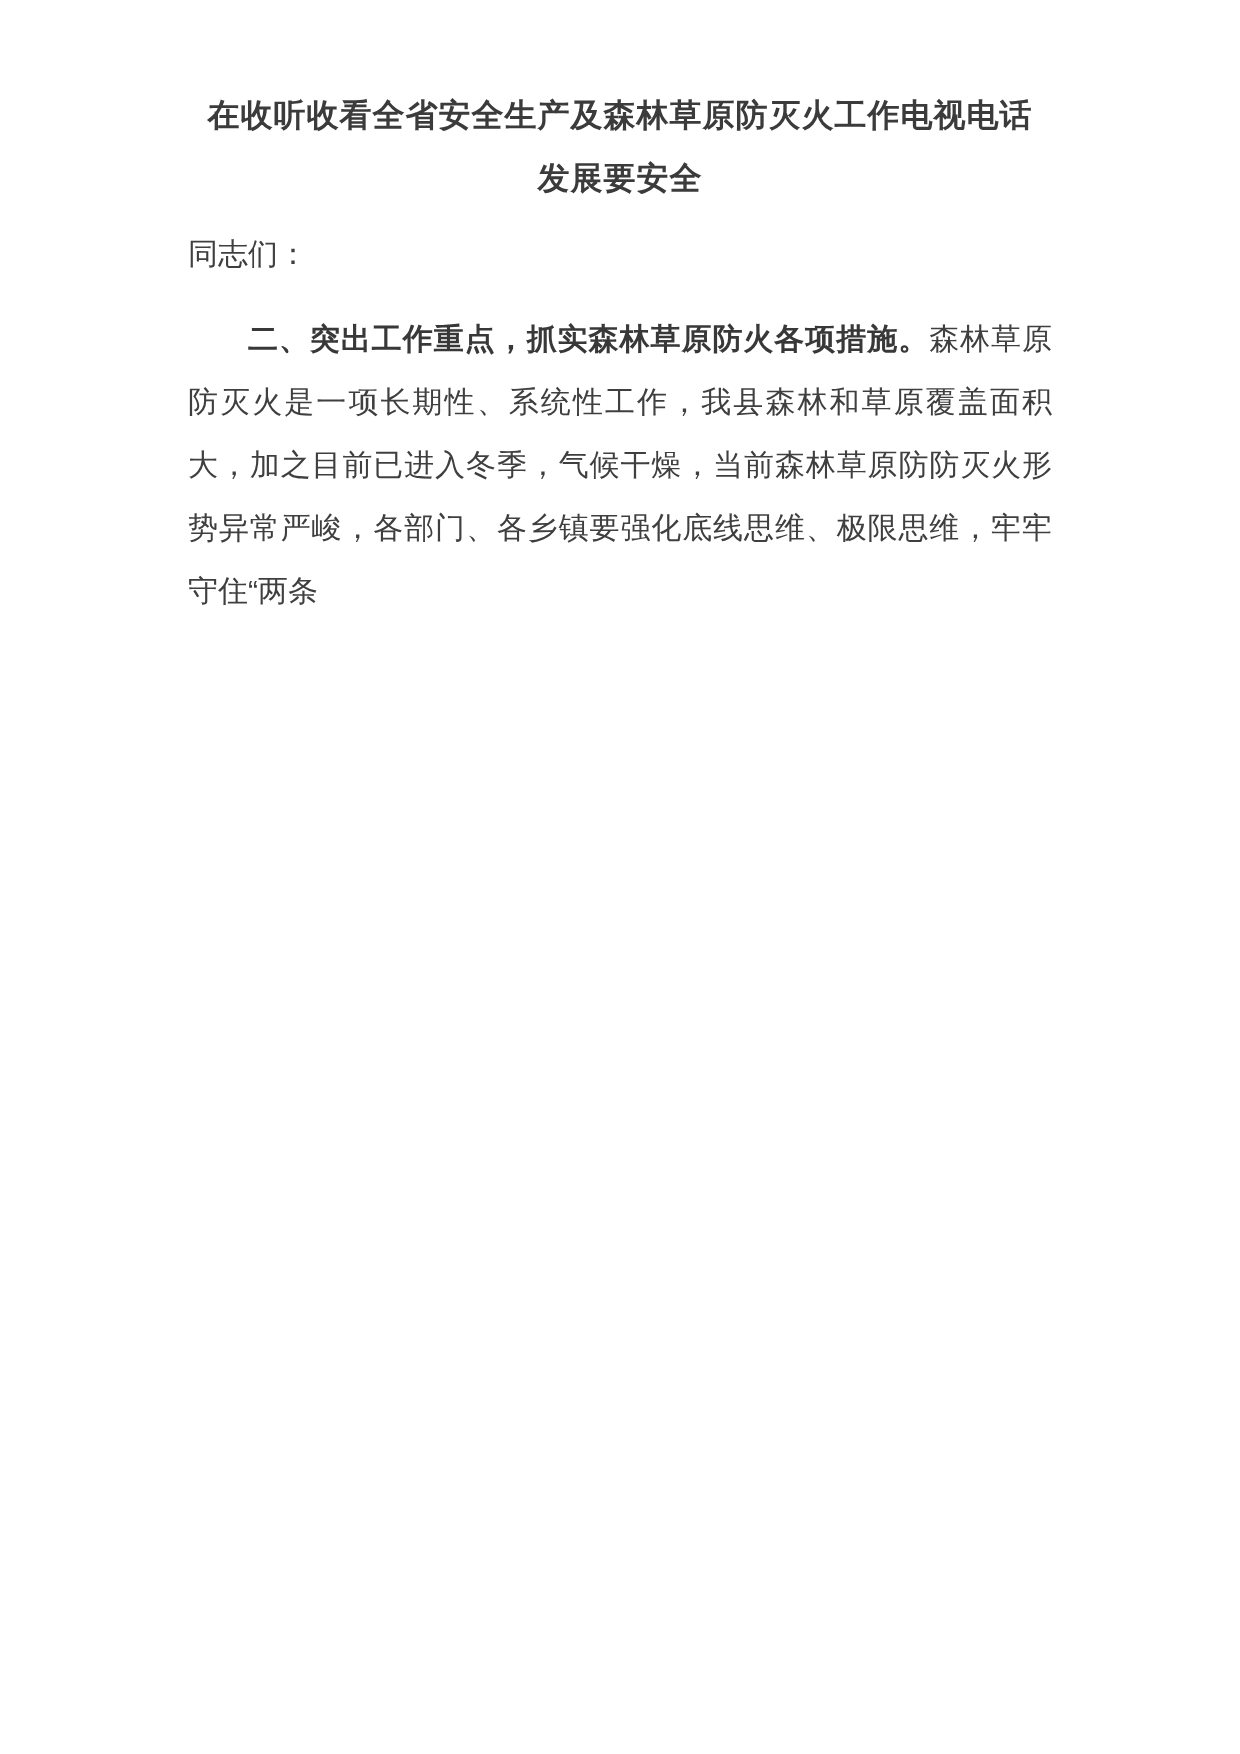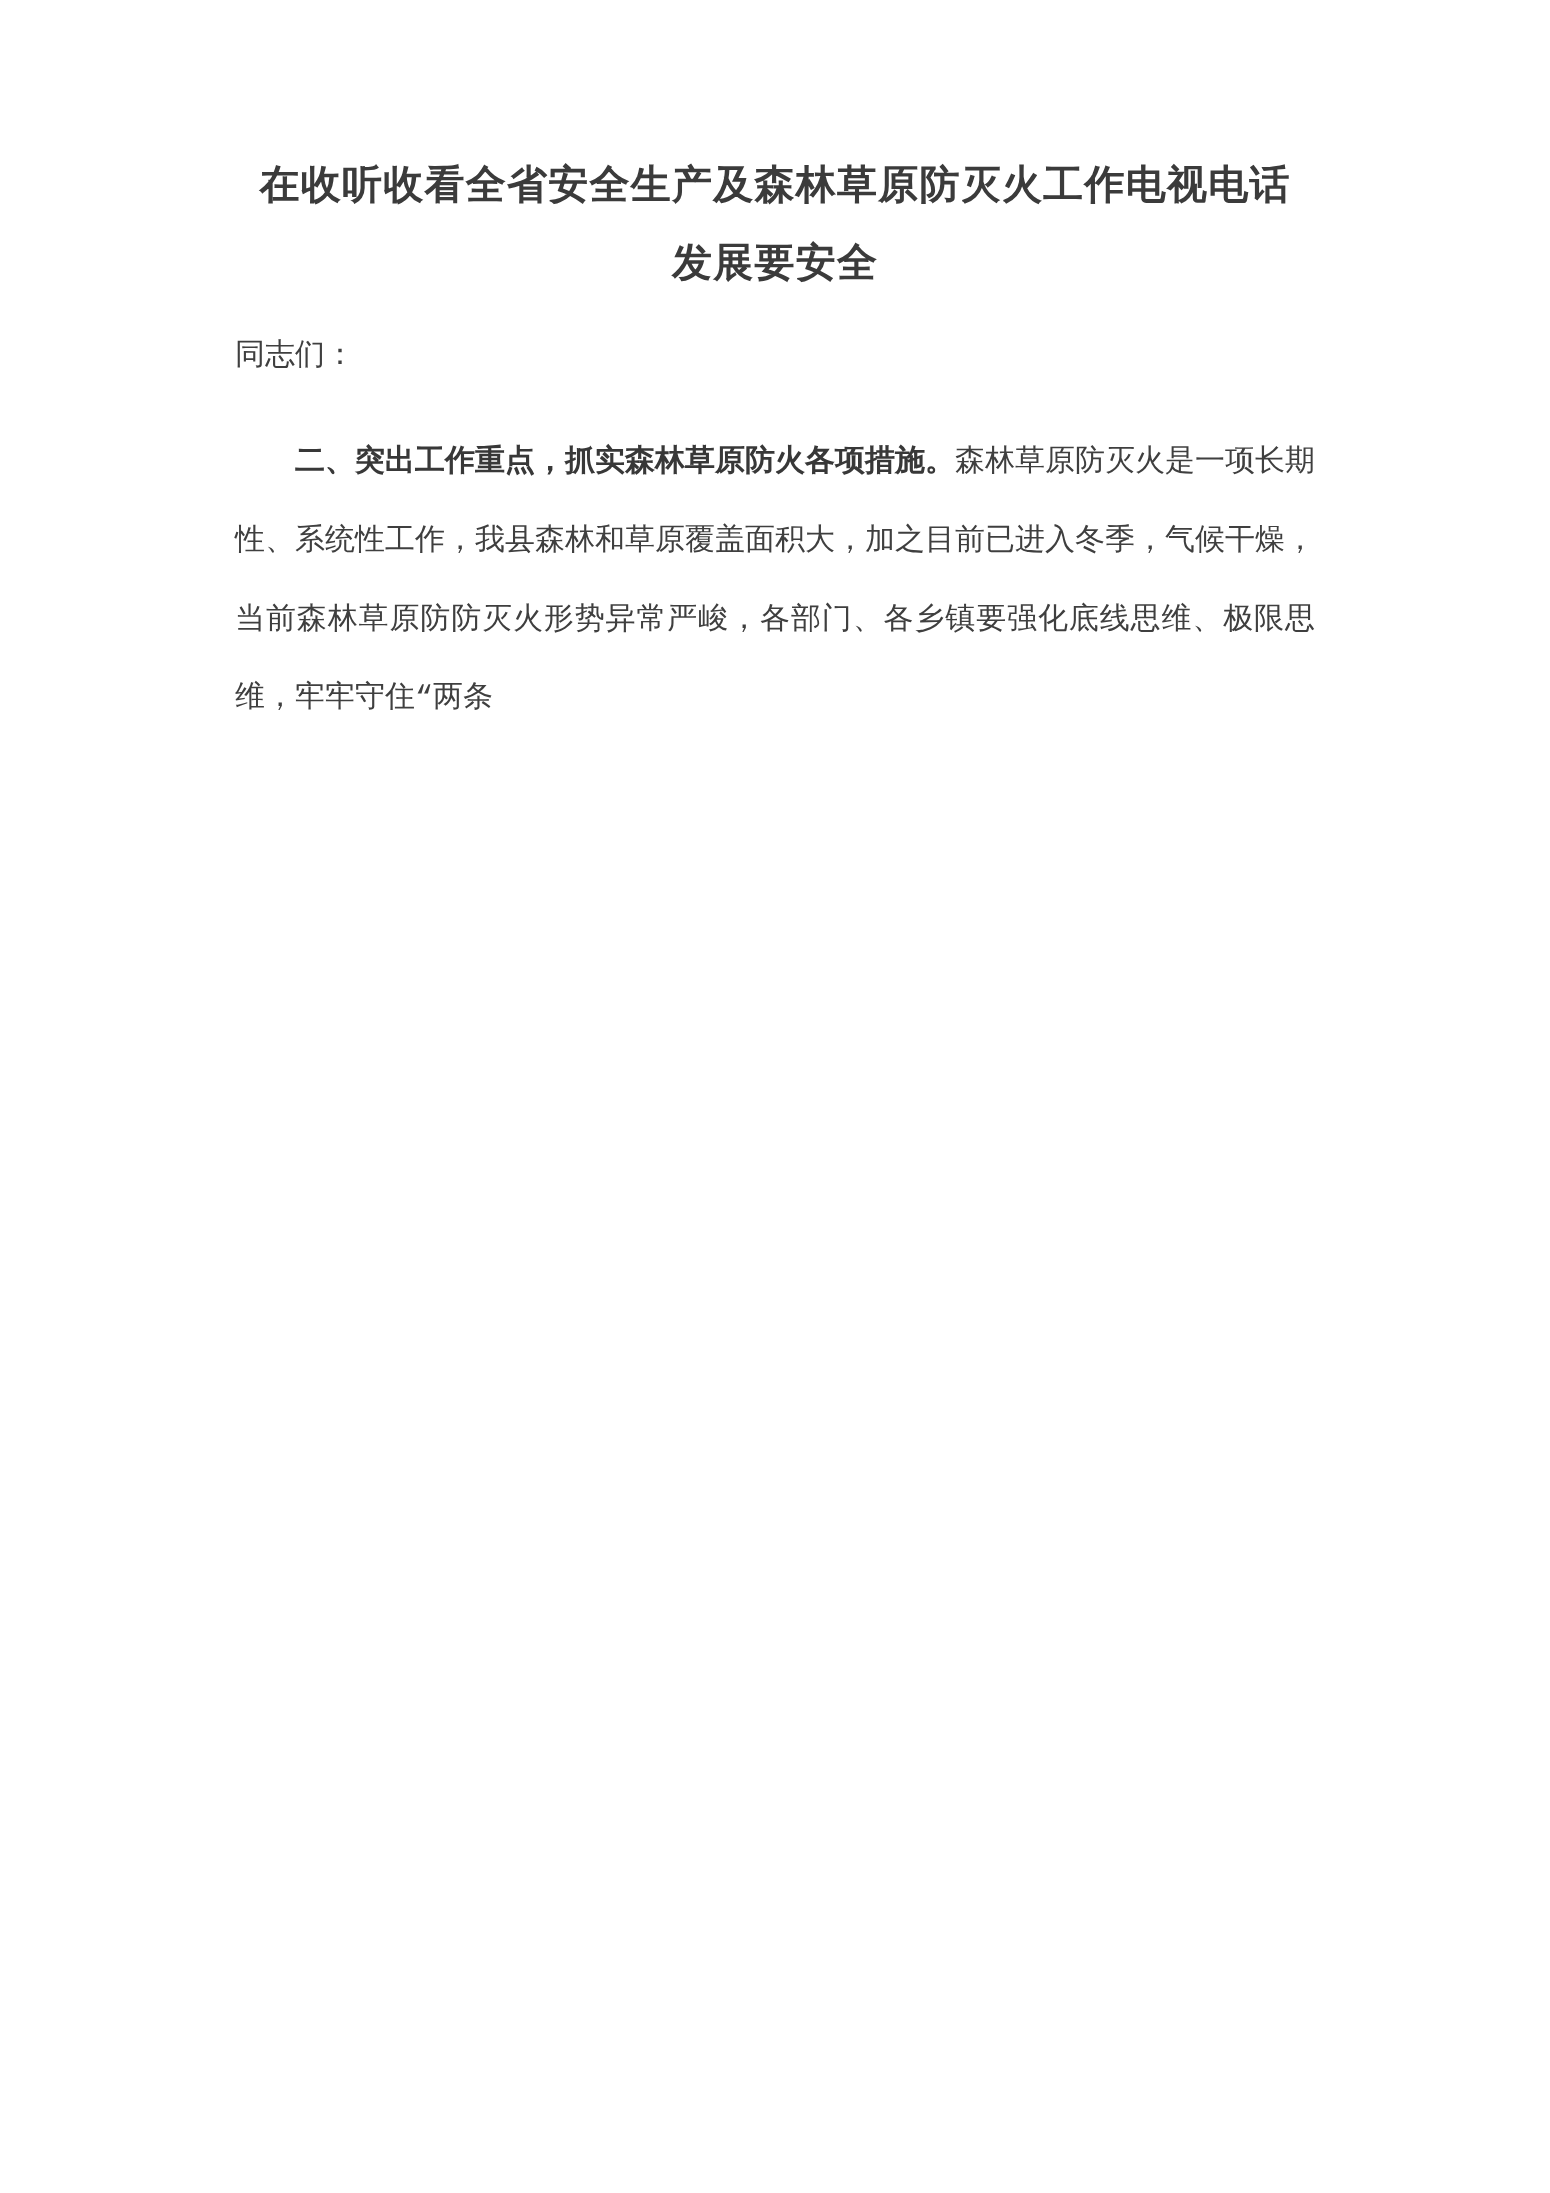--- a/index.html
+++ b/index.html
@@ -7,39 +7,38 @@
     padding: 0;
     background: #ffffff;
   }
   .page {
     position: relative;
     width: 1240px;
     height: 1754px;
     margin: 0 auto;
     background: #ffffff;
     box-sizing: border-box;
-    padding: 116px 188px 0 188px;
+    padding: 84px 188px 0 188px;
     overflow: hidden;
     font-family: "Liberation Sans", sans-serif;
     color: #3f3f3f;
   }
   .doc-title {
     margin: 0 0 12px 0;
     font-size: 32px;
     font-weight: bold;
     line-height: 63px;
     text-align: center;
     color: #3b3b3b;
     letter-spacing: 1px;
   }
   .doc-body {
-    font-size: 24px;
+    font-size: 30px;
     line-height: 63px;
     text-align: justify;
-    font-family: Liberation Mono, monospace;
   }
   .doc-body p.para {
     margin: 0 0 22px 0;
     text-indent: 0;
   }
   .doc-body p.para.indent {
     text-indent: 2em;
   }
   .run.bold {
     font-weight: bold;

